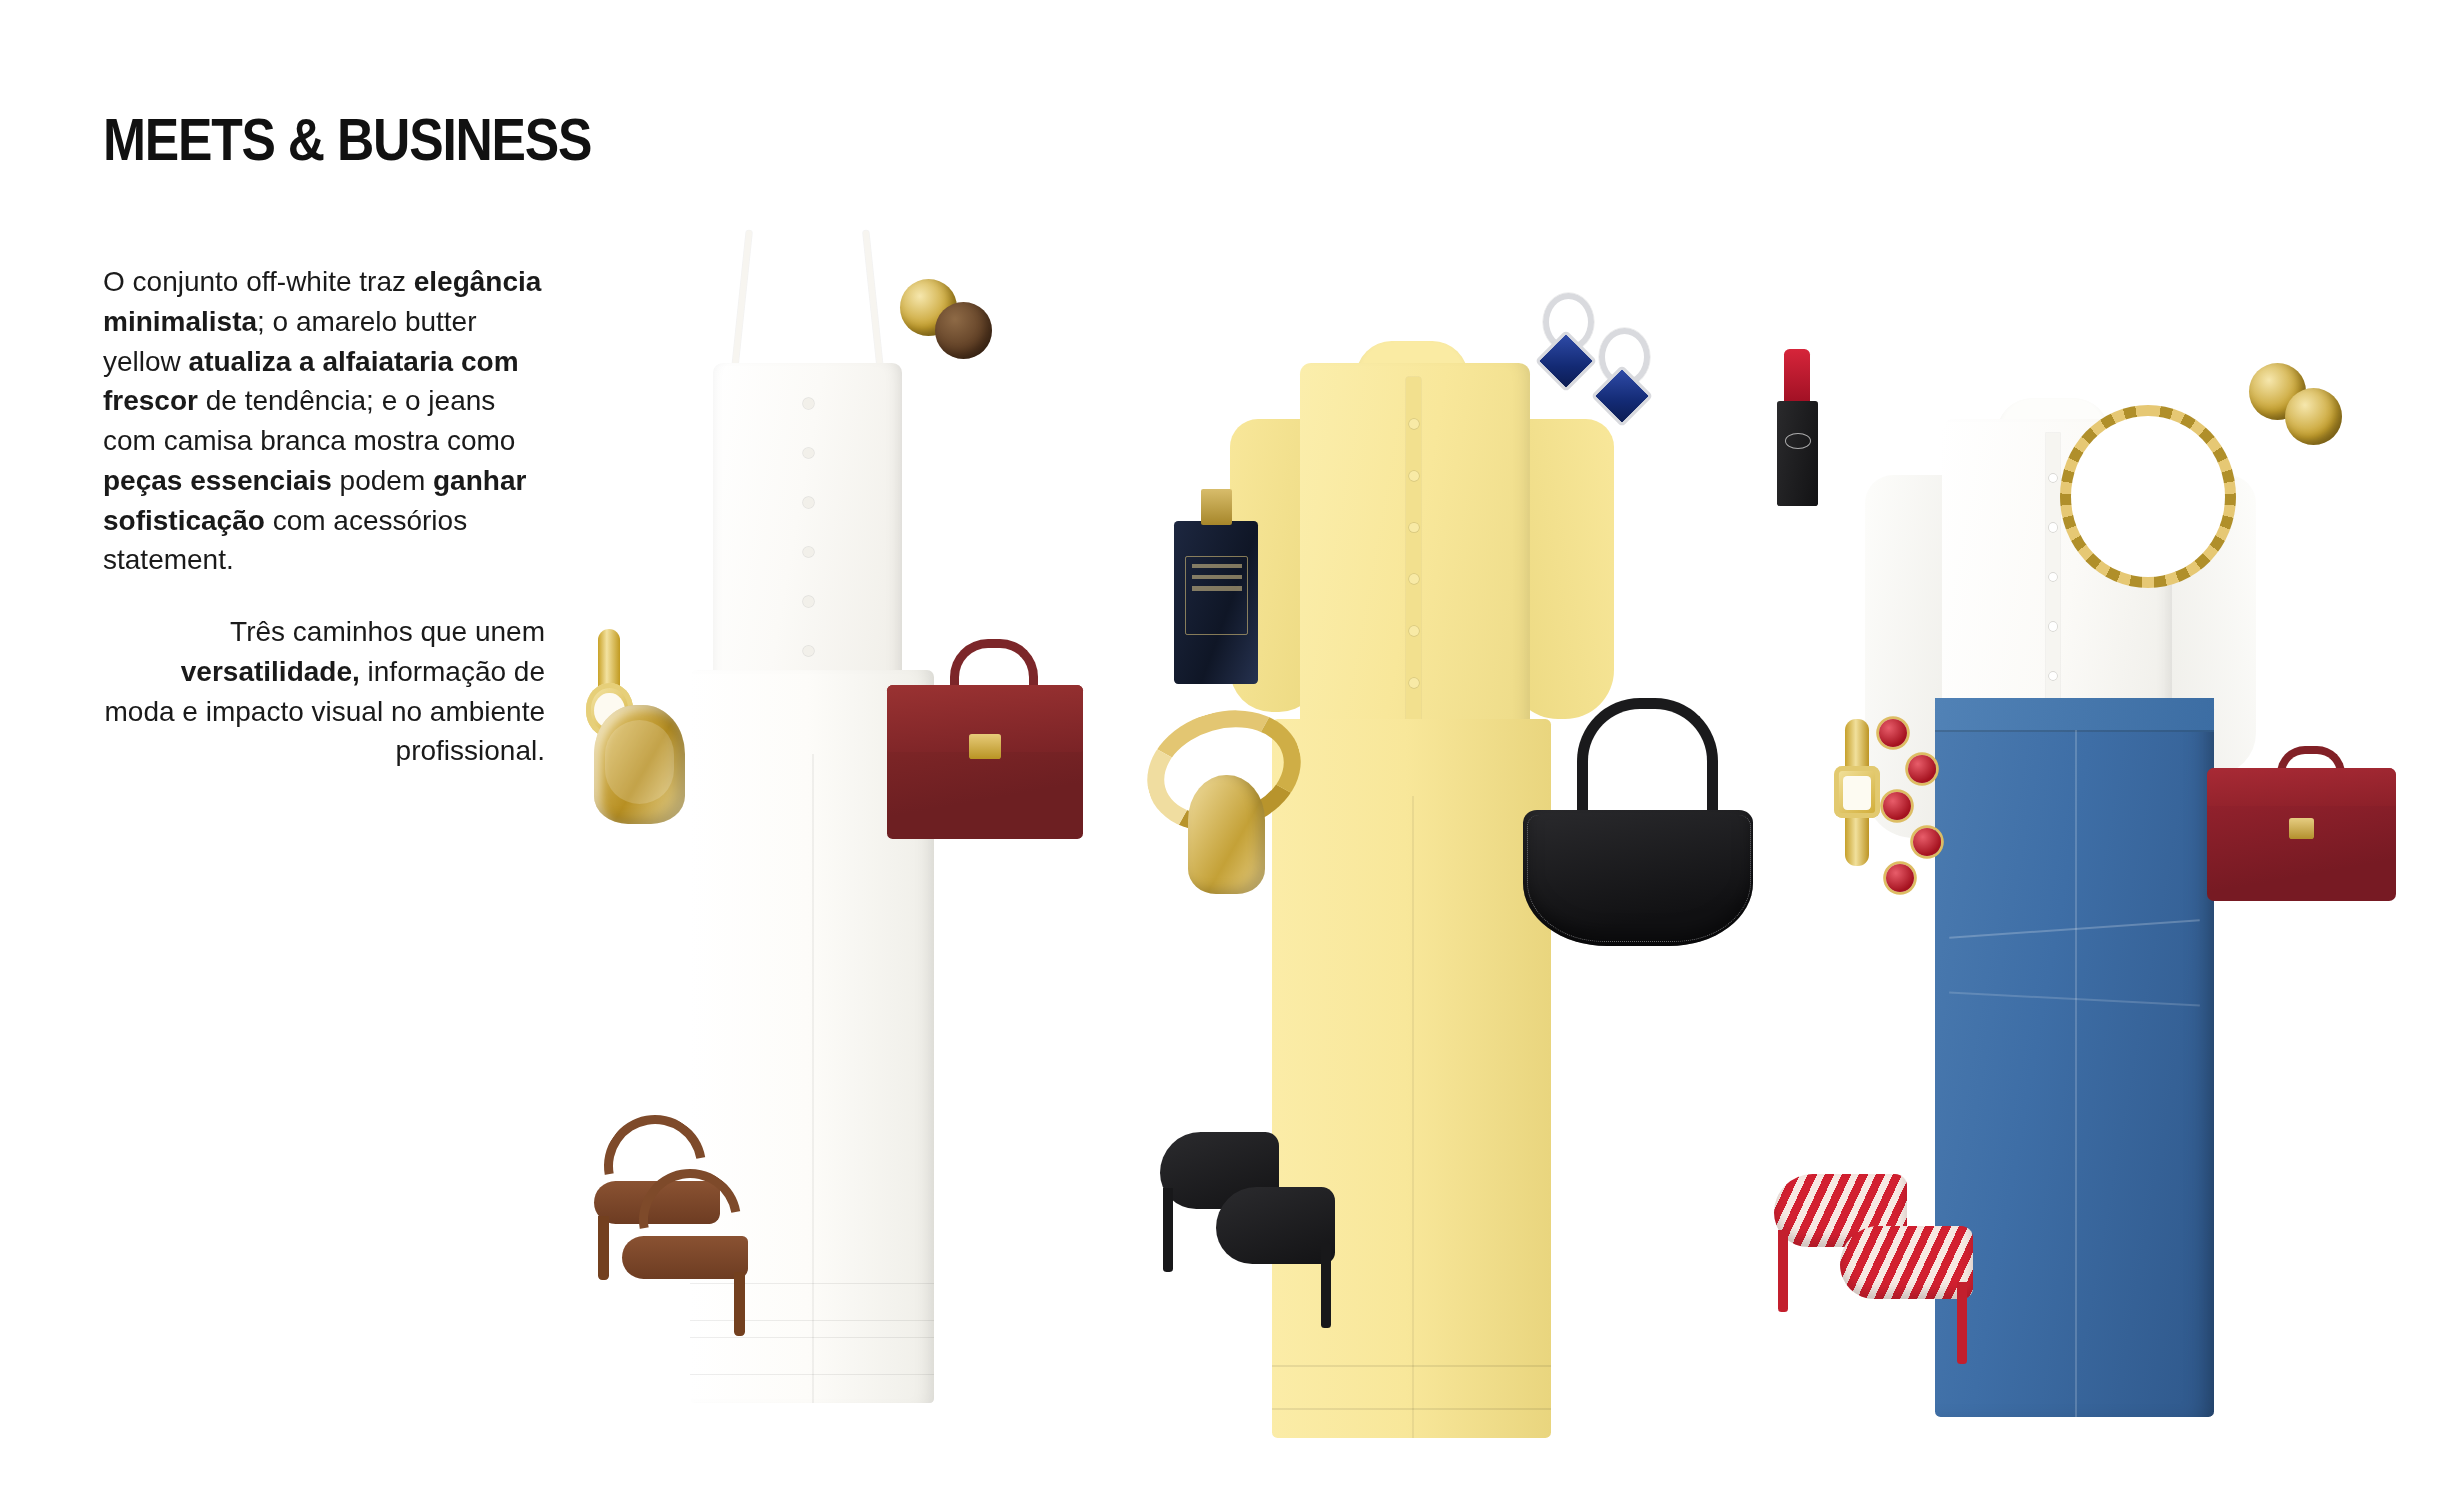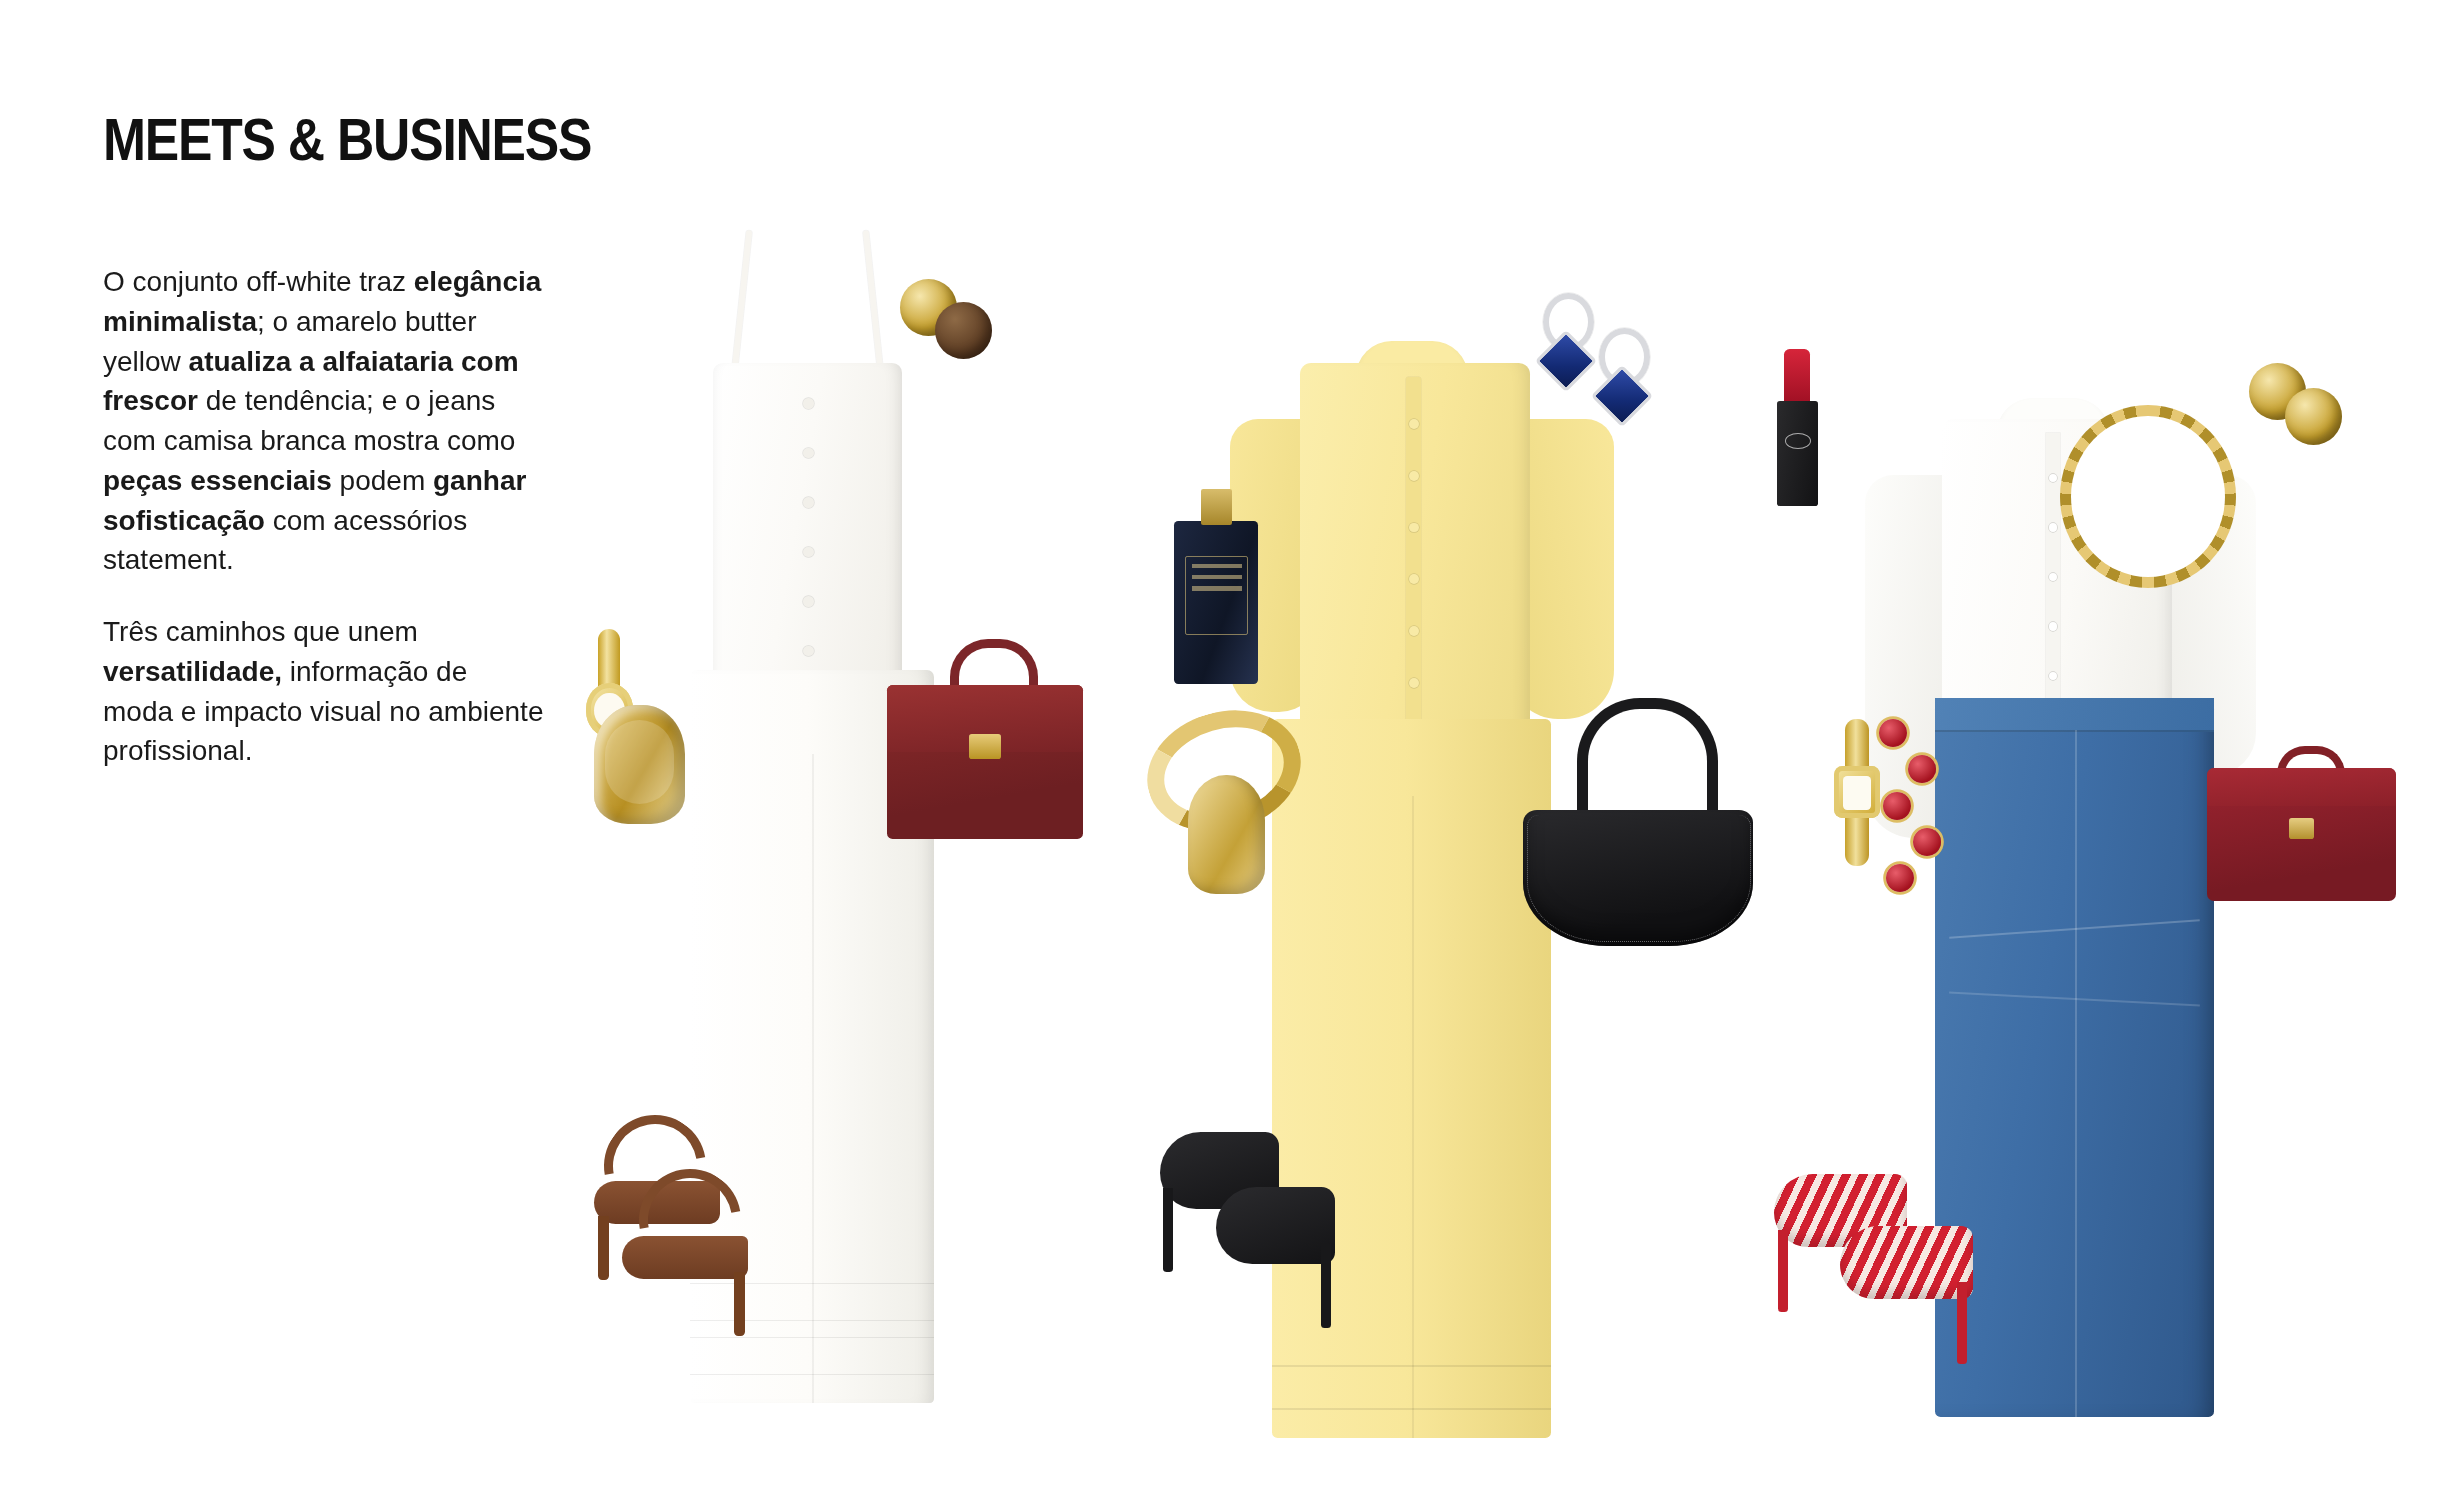--- a/index.html
+++ b/index.html
@@ -35,21 +35,21 @@
   .copy {
     position: absolute;
     left: 103px;
     top: 262px;
     width: 454px;
     font-size: 28px;
     line-height: 1.42;
     color: #1a1a1a;
   }
   .copy p { margin: 0 12px 32px 0; }
-  .copy p:last-child { margin-bottom: 0; }
+  .copy p:last-child { margin-bottom: 0; text-align: right; }
   .copy b { font-weight: bold; }
 
   
   .collage {
     position: absolute;
     left: 573px;
     top: 0;
     width: 1877px;
     height: 1509px;
   }

